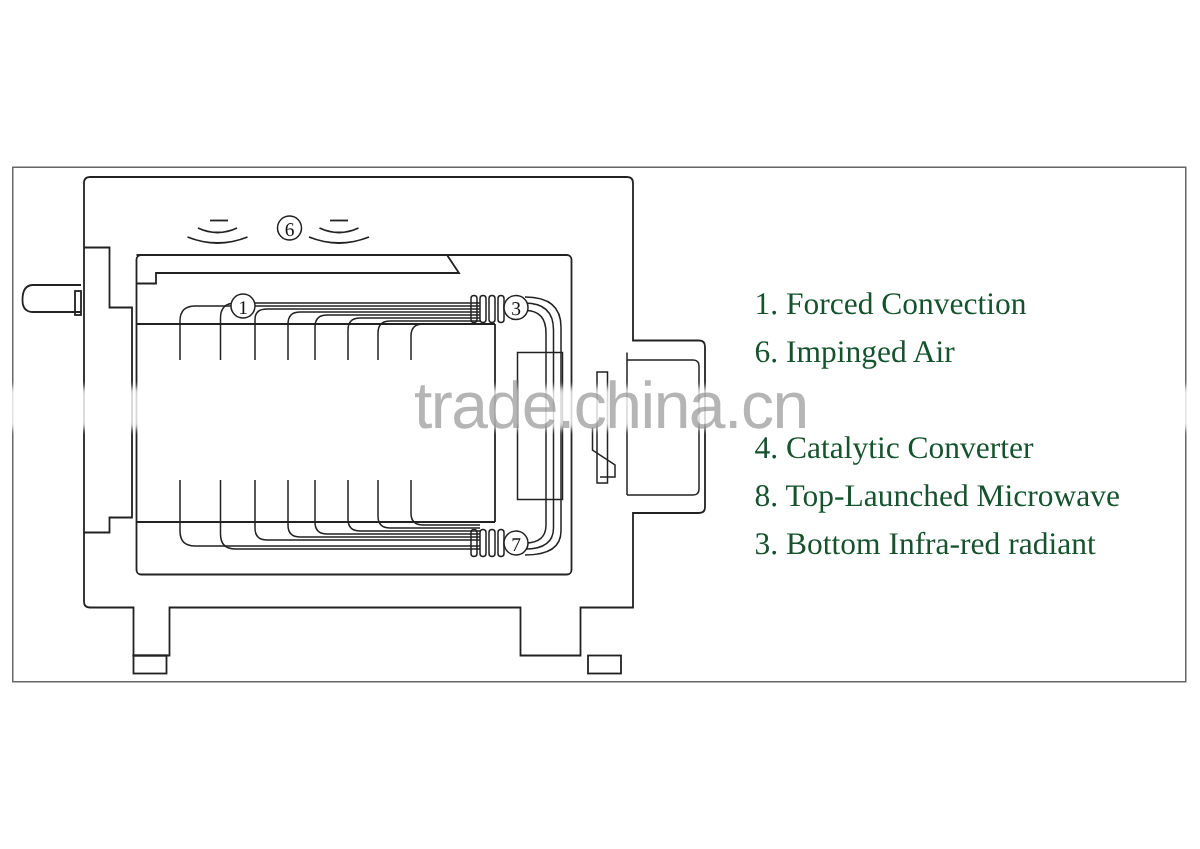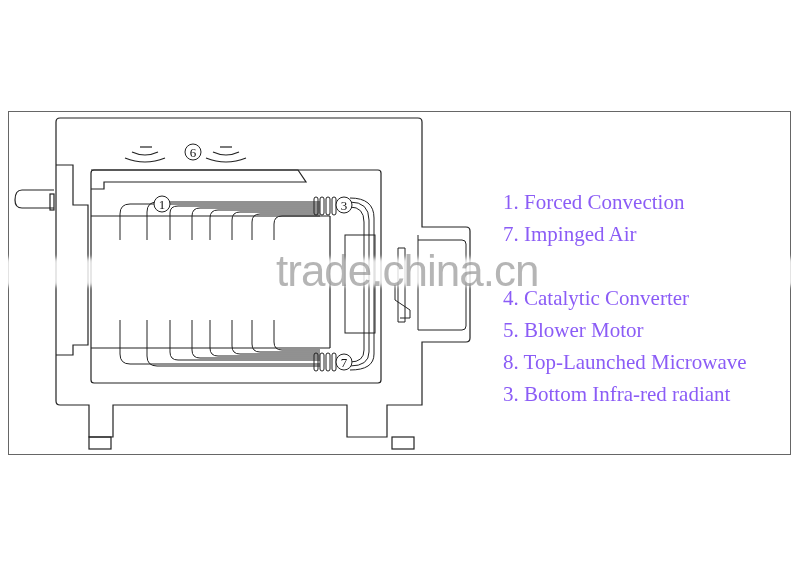--- a/index.html
+++ b/index.html
@@ -1,19 +1,19 @@
 <!DOCTYPE html>
 <html><head>
 <meta charset="utf-8">
 <style>
   html,body{margin:0;padding:0;background:#fff;}
   body{width:800px;height:566px;position:relative;overflow:hidden;font-family:"Liberation Serif",serif;}
   .frame{position:absolute;left:8px;top:111px;width:783px;height:344px;border:1px solid #666;box-sizing:border-box;}
   svg.diagram{position:absolute;left:0;top:0;}
-  .legend{position:absolute;left:503px;top:186px;color:#8b5cf6;font-size:21px;line-height:32px;}
+  .legend{position:absolute;left:503px;top:186px;color:#14532d;font-size:21px;line-height:32px;}
   .legend div{white-space:nowrap;}
   .watermark-band{position:absolute;left:0;top:258px;width:800px;height:28px;background:rgba(255,255,255,0.82);filter:blur(2px);}
   .watermark{position:absolute;left:276px;top:246px;font-family:"Liberation Sans",sans-serif;font-size:44px;color:rgba(120,120,120,0.55);letter-spacing:-1px;}
   .circ{font-family:"Liberation Serif",serif;font-size:13px;}
 </style>
 </head>
 <body>
 
 <div class="frame"></div>
 
@@ -95,19 +95,18 @@
     <text x="344" y="210">3</text>
     <text x="344" y="367">7</text>
   </g>
 </svg>
 
 <div class="watermark-band"></div>
 <div class="watermark">trade.china.cn</div>
 
 <div class="legend">
   <div>1. Forced Convection</div>
-  <div>7. Impinged Air</div>
+  <div>6. Impinged Air</div>
   <div style="visibility:hidden">3. </div>
   <div>4. Catalytic Converter</div>
-  <div>5. Blower Motor</div>
   <div>8. Top-Launched Microwave</div>
   <div>3. Bottom Infra-red radiant</div>
 </div>
 
 </body></html>

